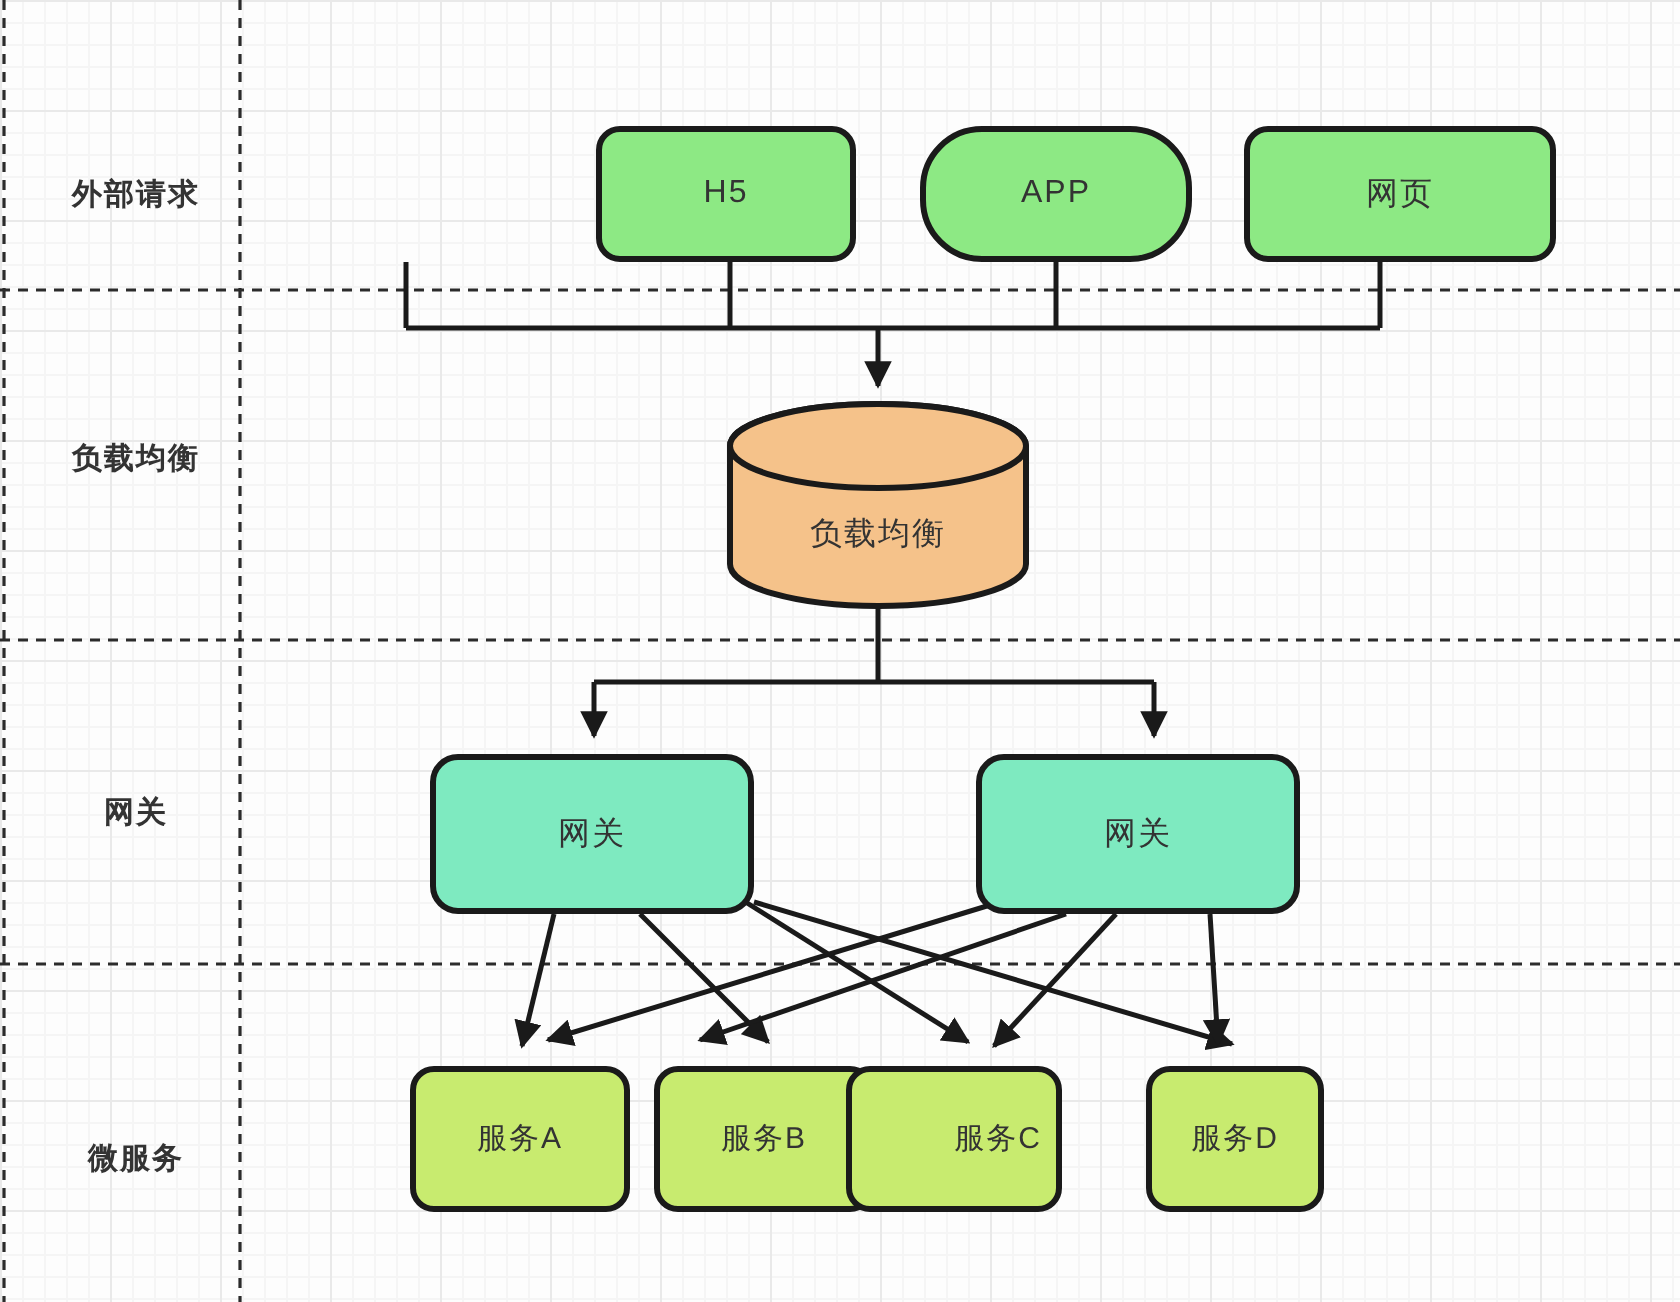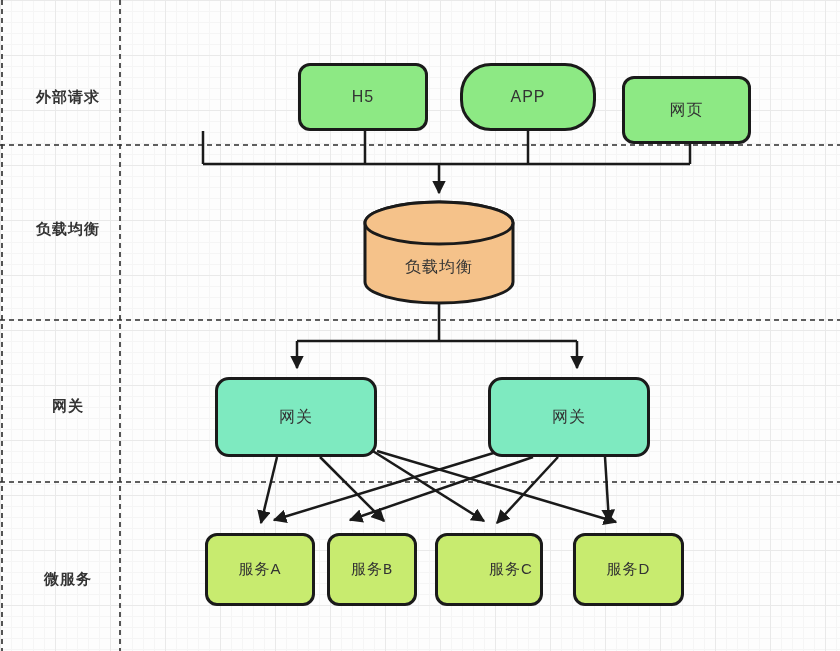--- a/index.html
+++ b/index.html
@@ -39,29 +39,29 @@
     letter-spacing:1px;
   }
   .lb-label{
     position:absolute;left:369px;top:257px;width:140px;
     text-align:center;font-size:16px;color:#333333;letter-spacing:1px;
   }
   
   .c0{left:136px;width:134px;}
   .c1{left:298px;width:130px;}
   .c2{left:460px;width:136px;border-radius:31px;}
-  .c3{left:622px;width:129px;margin-top:13px;}
+  .c3{left:622px;width:156px;}
   
   .g0{left:215px;width:162px;}
   .g1{left:488px;width:162px;}
   
   .s0{left:205px;width:110px;}
-  .s1{left:327px;width:90px;font-family:Liberation Mono, monospace;}
-  .s2{left:435px;width:108px;padding-left:44px;}
-  .s3{left:573px;width:111px;}
+  .s1{left:327px;width:110px;}
+  .s2{left:423px;width:108px;padding-left:44px;}
+  .s3{left:573px;width:89px;}
   
   .r0{top:88px;text-align:center;}
   .r1{top:220px;}
   .r2{top:397px;}
   .r3{top:558px;margin-top:12px;}
 </style>
 </head>
 <body>
 
 <div class="canvas">

